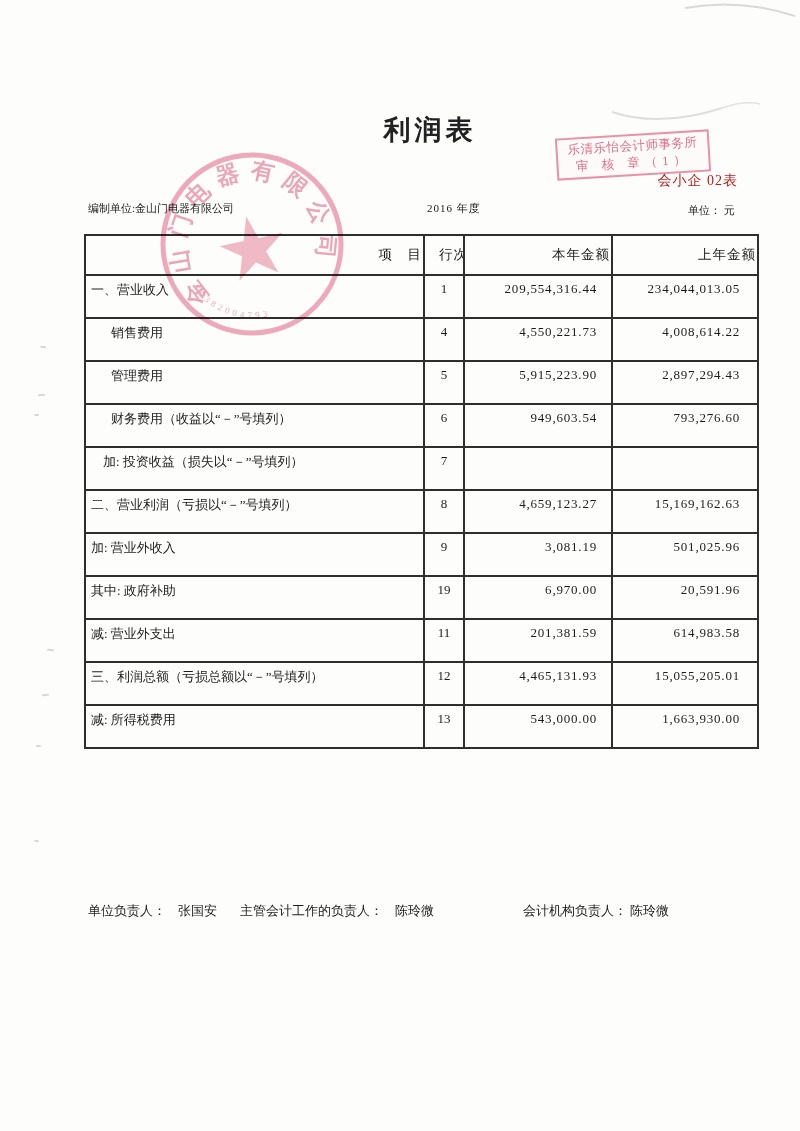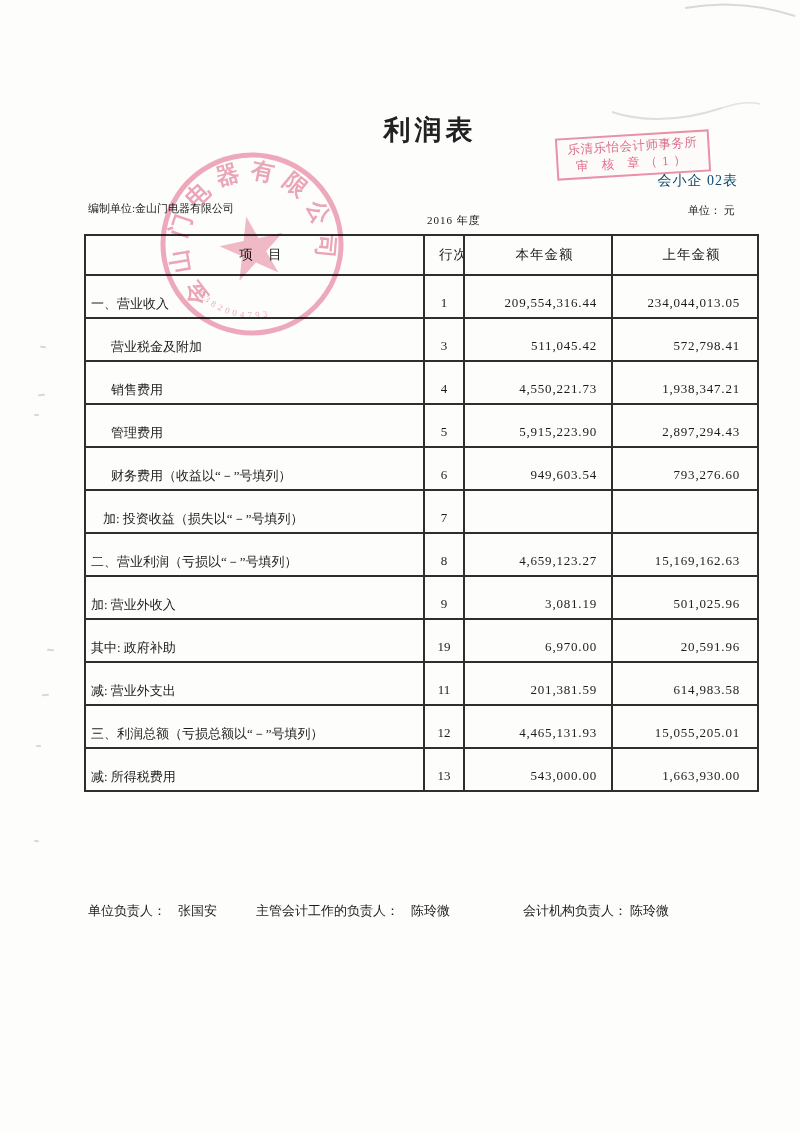--- a/index.html
+++ b/index.html
@@ -9,25 +9,25 @@
     overflow:hidden;
   }
   .page{position:absolute;inset:0;background:#fdfdfc;}
 
   
   .doc-title{
     position:absolute;top:112px;left:0;width:860px;text-align:center;
     font-size:27px;font-weight:700;letter-spacing:4px;color:#222;
   }
   .form-code{
-    position:absolute;top:172px;right:62px;font-size:14px;letter-spacing:1px;color:#0c4a6e;
+    position:absolute;top:172px;right:62px;font-size:14px;letter-spacing:1px;color:#b91c1c;
   }
   .prep-line{position:absolute;top:201px;left:0;width:800px;height:22px;font-size:11px;}
   .prep-unit{position:absolute;left:88px;top:0;}
-  .prep-period{position:absolute;left:427px;top:0;letter-spacing:1px;margin-top:12px;}
+  .prep-period{position:absolute;left:427px;top:0;letter-spacing:1px;}
   .prep-money-unit{position:absolute;left:688px;top:2px;}
 
   
   .audit-stamp{
     position:absolute;left:556px;top:134px;width:150px;height:38px;
     border:2px solid rgba(224,100,132,0.70);
     transform:rotate(-3.5deg);
     color:rgba(213,78,112,0.82);
     text-align:center;font-size:12.5px;line-height:1.35;
     background:rgba(255,240,244,0.15);
@@ -37,35 +37,35 @@
 
   
   .company-seal{position:absolute;left:152px;top:146px;mix-blend-mode:multiply;}
 
   
   .sheet{position:absolute;left:84px;top:234px;}
   table{border-collapse:collapse;table-layout:fixed;width:673px;}
   td,th{border:2px solid #2e2e2e;overflow:hidden;white-space:nowrap;}
   tr.hdr{height:40px;}
   tr.row{height:43px;}
-  th{font-weight:normal;font-size:13.5px;vertical-align:middle;text-align:center;letter-spacing:1px;padding-left:14px;}
-  td{vertical-align:top;padding-top:19px;font-size:13px;}
+  th{font-weight:normal;font-size:13.5px;vertical-align:middle;text-align:right;letter-spacing:1px;padding-left:14px;}
+  td{vertical-align:top;padding-top:5px;font-size:13px;}
   td.item{padding-left:5px;}
   td.item.ind1{padding-left:25px;}
   td.item.ind2{padding-left:17px;}
   td.lineno{text-align:center;font-size:13px;}
   td.num{text-align:right;padding-right:14px;letter-spacing:0.8px;font-size:13px;}
   td.num-prior{padding-right:17px;}
 
   
   .sig-line{position:absolute;top:902px;left:0;width:772px;height:20px;font-size:13px;text-decoration:underline;}
   .sig-g{position:absolute;top:0;white-space:nowrap;}
   .sig-g .name{margin-left:12px;}
   .g1{left:88px;}
-  .g2{left:256px;text-align:right;}
+  .g2{left:240px;text-align:right;}
   .g3{left:523px;}
   .g3 .name{margin-left:3px;}
 
   
   .artifact{position:absolute;background:#b9b9b9;opacity:0.55;border-radius:1px;}
   .a1{left:40px;top:346px;width:6px;height:2px;transform:rotate(8deg);}
   .a2{left:38px;top:394px;width:7px;height:2px;transform:rotate(-6deg);}
   .a3{left:34px;top:414px;width:5px;height:2px;}
   .a4{left:47px;top:649px;width:7px;height:2px;transform:rotate(5deg);}
   .a5{left:42px;top:694px;width:7px;height:2px;transform:rotate(-4deg);}
@@ -114,30 +114,24 @@
         <th>本年金额</th>
         <th>上年金额</th>
       </tr>
       <tr class="row">
         <td class="item">一、营业收入</td>
         <td class="lineno">1</td>
         <td class="num">209,554,316.44</td>
         <td class="num num-prior">234,044,013.05</td>
       </tr>
       <tr class="row">
-        <td class="item ind1">营业税金及附加</td>
-        <td class="lineno">3</td>
-        <td class="num">511,045.42</td>
-        <td class="num num-prior">572,798.41</td>
-      </tr>
-      <tr class="row">
         <td class="item ind1">销售费用</td>
         <td class="lineno">4</td>
         <td class="num">4,550,221.73</td>
-        <td class="num num-prior">1,938,347.21</td>
+        <td class="num num-prior">4,008,614.22</td>
       </tr>
       <tr class="row">
         <td class="item ind1">管理费用</td>
         <td class="lineno">5</td>
         <td class="num">5,915,223.90</td>
         <td class="num num-prior">2,897,294.43</td>
       </tr>
       <tr class="row">
         <td class="item ind1">财务费用（收益以“－”号填列）</td>
         <td class="lineno">6</td>

